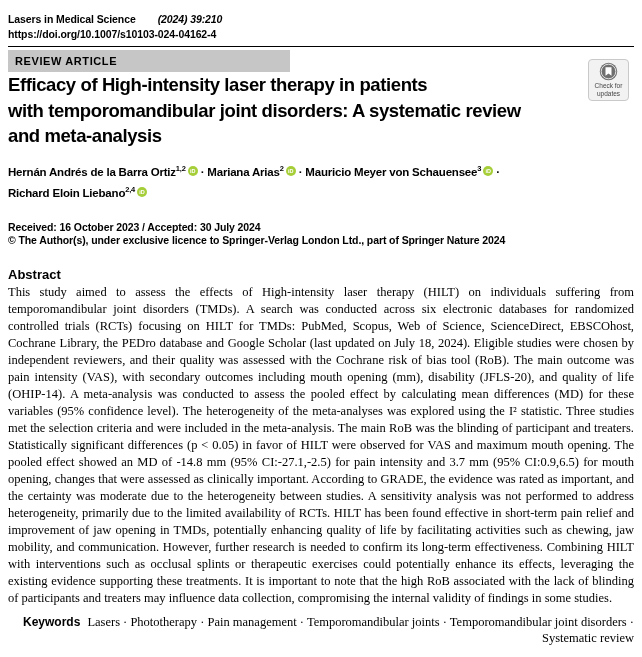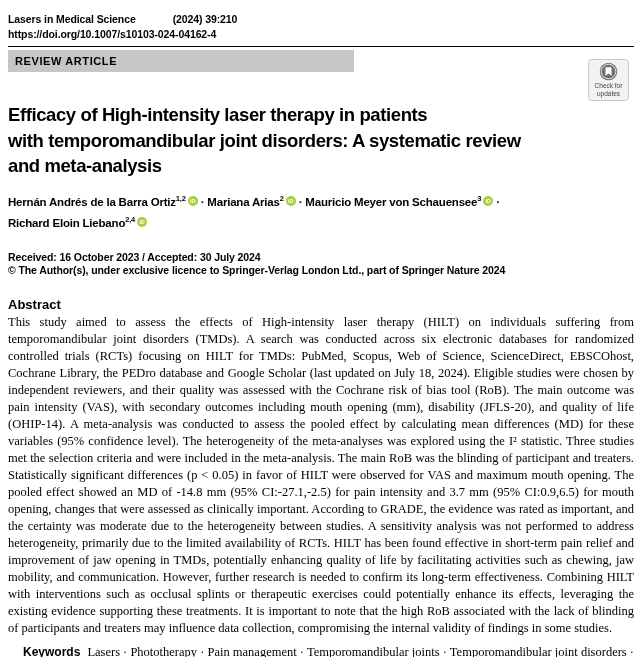--- a/index.html
+++ b/index.html
@@ -8,27 +8,27 @@
     font-family:"Liberation Sans", sans-serif;
     background:#ffffff;
     color:#000;
     position:relative;
     overflow:hidden;
   }
   .page { padding:12px 8px 0 8px; position:relative; }
 
   
   .journal-header { font-size:10.5px; font-weight:700; line-height:15px; letter-spacing:-0.1px; }
-  .journal-row1 .citation { margin-left:37px; }
+  .journal-row1 .citation { margin-left:22px;font-style:italic; }
   .rule { border:none; border-top:1.2px solid #000; margin-top:4px; }
 
   
   .banner {
     margin-top:3px;
-    width:346px; height:22px;
+    width:282px; height:22px;
     background:#c6c6c6;
     display:flex; align-items:center;
     padding-left:7px;
     font-size:11px; font-weight:700; letter-spacing:0.6px;
   }
 
   
   .update-badge {
     position:absolute; top:59px; right:13px;
     width:41px;
@@ -37,21 +37,20 @@
     border-radius:4px;
     text-align:center;
     padding:2px 0 3px 0;
     cursor:pointer;
   }
   .badge-circle { width:19px; height:19px; margin:0 auto; }
   .badge-text { font-size:6.5px; line-height:7.5px; color:#444; margin-top:1px; }
 
   
   .title {
-    margin-top:30px;
     font-size:18.5px; font-weight:700;
     line-height:25.5px; letter-spacing:-0.4px;
   }
 
   
   .authors { margin-top:12px; font-size:11.5px; font-weight:700; line-height:17px; letter-spacing:-0.2px; }
   .authors sup { font-size:7.5px; font-weight:700; }
   .orcid {
     display:inline-block; width:10px; height:10px;
     background:#a6ce39; color:#fff;

